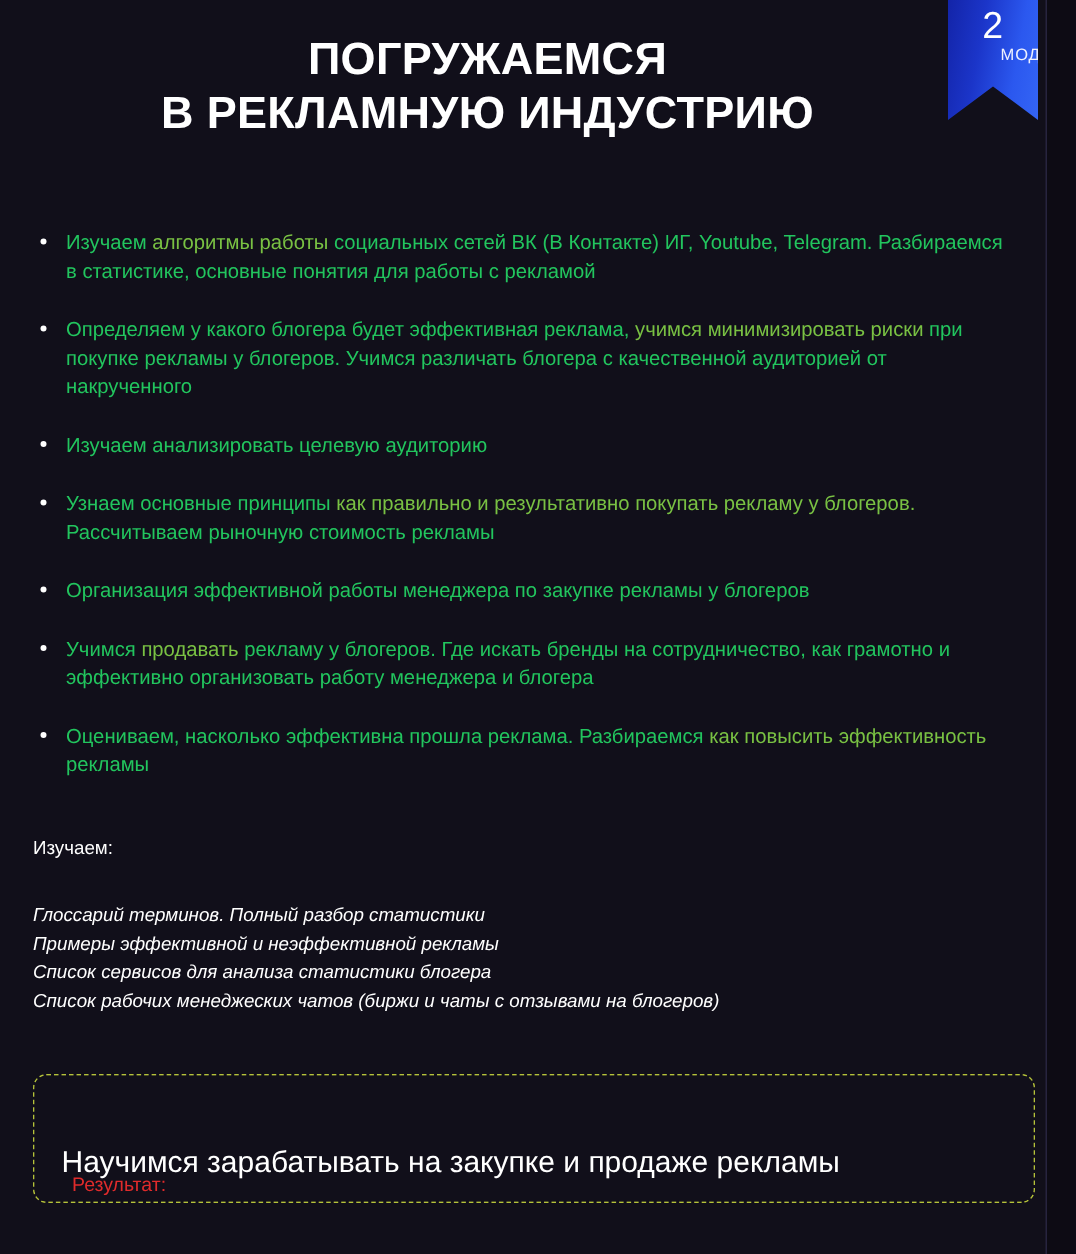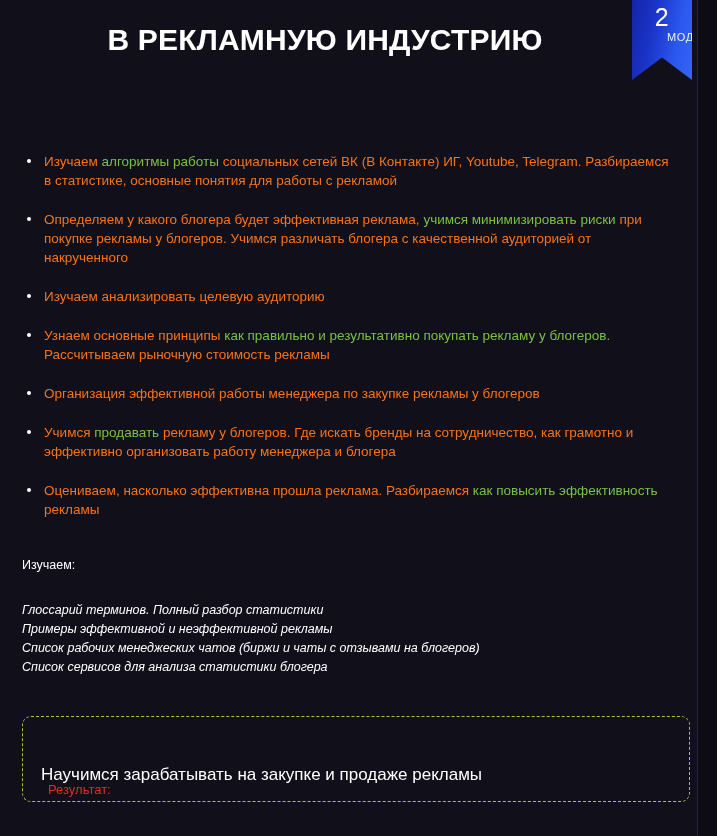--- a/index.html
+++ b/index.html
@@ -111,21 +111,21 @@
   .bullet .dot {
     position: absolute;
     left: 5px;
     top: 7px;
     width: 4px;
     height: 4px;
     border-radius: 50%;
     background: #ffffff;
   }
   .seg-hi { color: #79c143; }
-  .seg-pl { color: #f97316; }
+  .seg-pl { color: #22c55e; }
 
   
   #bonus-block {
     position: absolute;
     left: 22px;
     top: 557px;
     width: 600px;
   }
   #bonus-title {
     color: #ffffff;
@@ -159,58 +159,59 @@
     color: #e02b2b;
     font-size: 13px;
     line-height: 17px;
     margin-top: 48px;
   }
   #result-text {
     position: absolute;
     left: 18px;
     top: 48px;
     color: #ffffff;
-    font-size: 17px;
+    font-size: 20px;
     line-height: 20px;
   }
 </style>
 </head>
 <body>
 
 <div id="slide">
 
   <div id="outer-gutter"></div>
   <div id="content-edge"></div>
 
   <div id="ribbon">
     <div class="rb-num">2</div>
     <div class="rb-label">МОДУЛЬ</div>
   </div>
 
   <div id="title">
+    <span class="tl">ПОГРУЖАЕМСЯ</span>
     <span class="tl">В РЕКЛАМНУЮ ИНДУСТРИЮ</span>
   </div>
 
   <div id="bullets">
       <div class="bullet"><span class="dot"></span><span class="seg-pl">Изучаем </span><span class="seg-hi">алгоритмы работы</span><span class="seg-pl"> социальных сетей ВК (В Контакте) ИГ, Youtube, Telegram. Разбираемся в статистике, основные понятия для работы с рекламой</span></div>
       <div class="bullet"><span class="dot"></span><span class="seg-pl">Определяем у какого блогера будет эффективная реклама, </span><span class="seg-hi">учимся минимизировать риски</span><span class="seg-pl"> при покупке рекламы у блогеров. Учимся различать блогера с качественной аудиторией от накрученного</span></div>
       <div class="bullet"><span class="dot"></span><span class="seg-pl">Изучаем анализировать целевую аудиторию</span></div>
       <div class="bullet"><span class="dot"></span><span class="seg-pl">Узнаем основные принципы </span><span class="seg-hi">как правильно и результативно покупать рекламу у блогеров.</span><span class="seg-pl"> Рассчитываем рыночную стоимость рекламы</span></div>
       <div class="bullet"><span class="dot"></span><span class="seg-pl">Организация эффективной работы менеджера по закупке рекламы у блогеров</span></div>
       <div class="bullet"><span class="dot"></span><span class="seg-pl">Учимся </span><span class="seg-hi">продавать</span><span class="seg-pl"> рекламу у блогеров. Где искать бренды на сотрудничество, как грамотно и эффективно организовать работу менеджера и блогера</span></div>
       <div class="bullet"><span class="dot"></span><span class="seg-pl">Оцениваем, насколько эффективна прошла реклама. Разбираемся </span><span class="seg-hi">как повысить эффективность</span><span class="seg-pl"> рекламы</span></div>
     </div>
 
   <div id="bonus-block">
     <div id="bonus-title">Изучаем:</div>
     <div id="bonus-items">
         <div class="bonus-line">Глоссарий терминов. Полный разбор статистики</div>
         <div class="bonus-line">Примеры эффективной и неэффективной рекламы</div>
+        <div class="bonus-line">Список сервисов для анализа статистики блогера</div>
         <div class="bonus-line">Список рабочих менеджеских чатов (биржи и чаты с отзывами на блогеров)</div>
-        <div class="bonus-line">Список сервисов для анализа статистики блогера</div>
       </div>
   </div>
 
   <div id="result-box">
     <div id="result-label">Результат:</div>
     <div id="result-text">Научимся зарабатывать на закупке и продаже рекламы</div>
   </div>
 
 </div>
 

